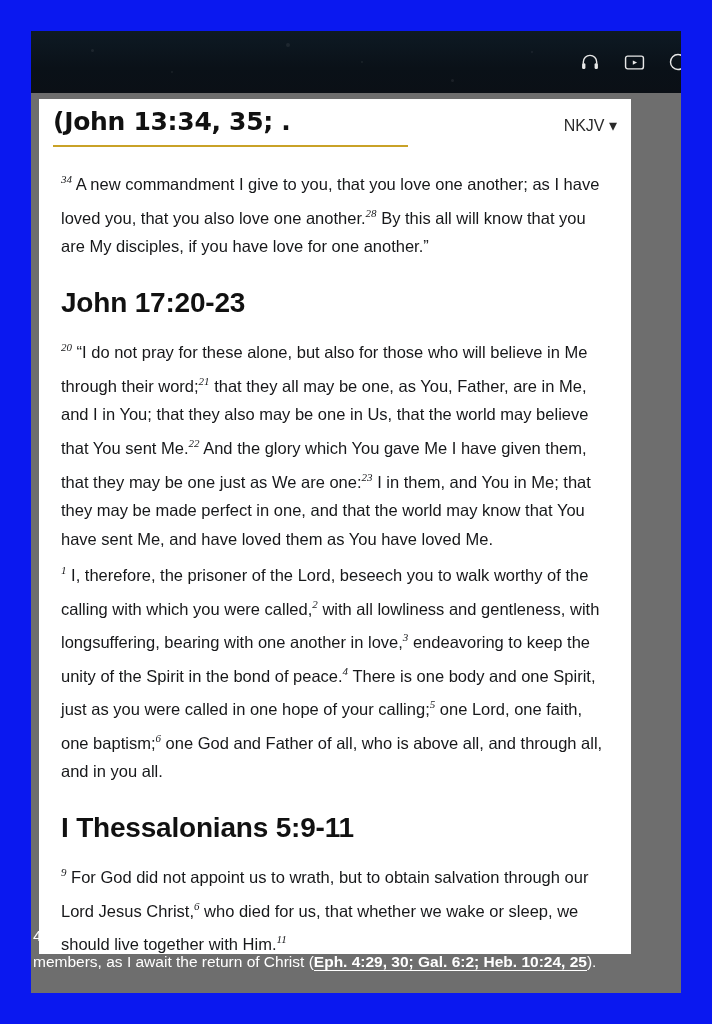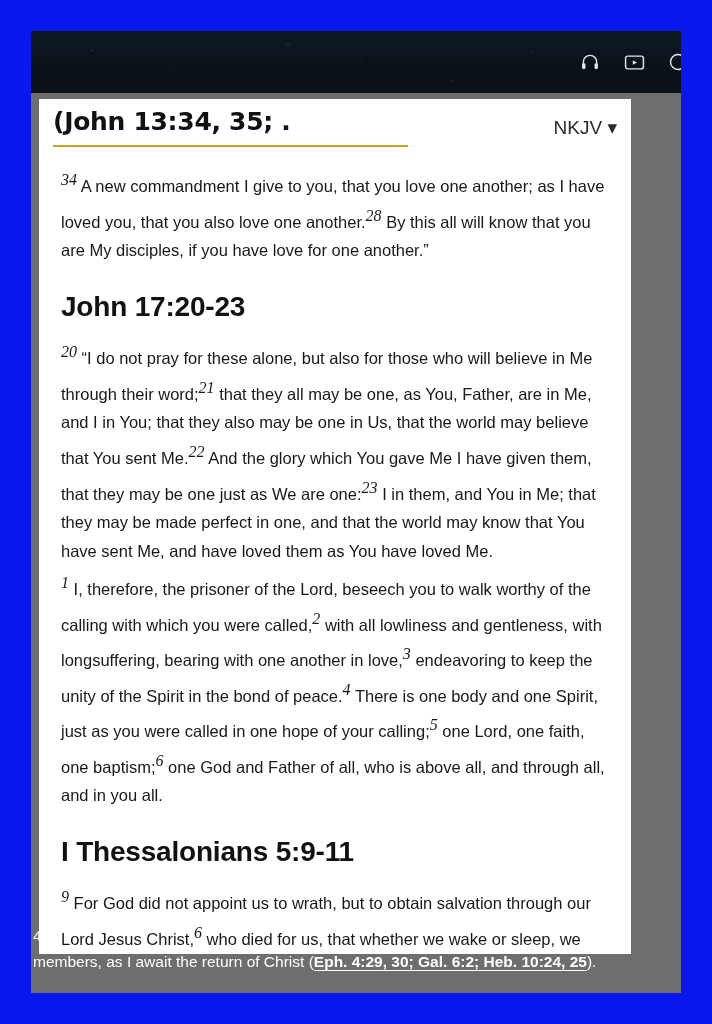--- a/index.html
+++ b/index.html
@@ -118,21 +118,21 @@
   }
   .title-underline {
     position: absolute;
     left: 14px;
     top: 46px;
     width: 355px;
     height: 2px;
     background: #c9a227;
   }
   .version-sel {
-    font-size: 19px;
+    font-size: 16px;
     color: #2a2a2a;
     padding-top: 9px;
     white-space: nowrap;
     font-family: "Liberation Sans", sans-serif;
   }
   .ov-body {
     padding: 8px 22px 10px 22px;
     color: #1a1a1a;
   }
   .passage-h {
@@ -145,21 +145,21 @@
   }
   .passage-p {
     font-size: 16.5px;
     line-height: 29px;
     color: #17181a;
     margin: 0 0 2px 0;
     font-family: "Liberation Sans", sans-serif;
     text-align: left;
   }
   .vnum {
-    font-size: 16px;
+    font-size: 11px;
     vertical-align: super;
     font-style: italic;
     font-family: "Liberation Serif", serif;
     color: #17181a;
   }
   .first-p { margin-top: 6px; }
 </style>
 </head>
 <body>
 

